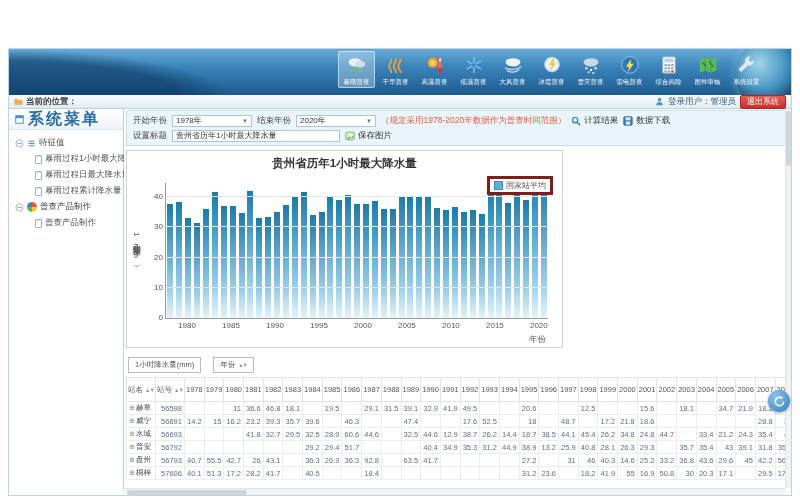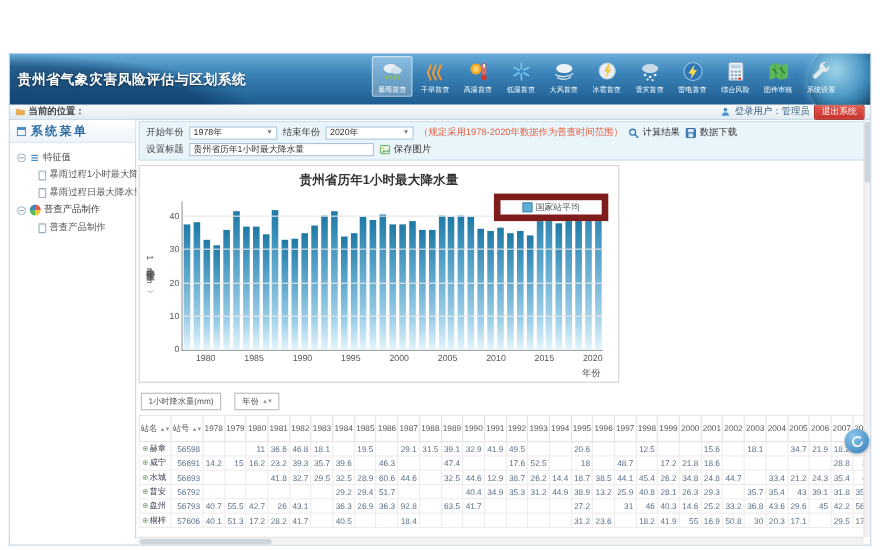--- a/index.html
+++ b/index.html
@@ -34,21 +34,21 @@
   .infobar .right { margin-left:auto; display:flex; align-items:center; gap:4px; }
   .user-label { color:#33577a; }
   .logout-btn { background:linear-gradient(#e25b50,#c9302c); border:1px solid #a82824; color:#fff;
     font-size:8px; padding:0px 6px 1px; border-radius:2px; cursor:pointer; }
   .icon-12 svg { width:9px; height:9px; display:block; }
 
   
   .body { display:flex; height:381px; }
   .sidebar { width:115px; border-right:1px solid #bccfde; background:#fff; flex-shrink:0; }
   .side-head { height:21px; display:flex; align-items:center; gap:4px; padding-left:6px;
-    color:#2b6ea5; font-weight:bold; font-size:11px; letter-spacing:2px;
+    color:#2b6ea5; font-weight:bold; font-size:16px; letter-spacing:2px;
     background:linear-gradient(#ffffff,#edf4f9); border-bottom:1px solid #dbe7f0; }
   .tree { padding:5px 2px; font-size:8.5px; color:#444; }
   .group-row { display:flex; align-items:center; gap:3px; padding:2px 2px 2px 4px; cursor:pointer; }
   .leaf-row { display:flex; align-items:center; gap:3px; padding:2px 0 2px 24px; color:#555; cursor:pointer; white-space:nowrap; }
   .page-ico { width:7px; height:9px; background:#fff; border:1px solid #9ab0c2; border-radius:1px; flex-shrink:0;
     box-shadow:inset 0 1px 0 #dce7ef; }
   .pie-ico { width:10px; height:10px; border-radius:50%; flex-shrink:0;
     background:conic-gradient(#e2574c 0 25%, #f5c63a 25% 50%, #5cb85c 50% 75%, #3f84c0 75% 100%); }
   .toggle svg { width:9px; height:9px; display:block; }
 
@@ -63,22 +63,22 @@
   .select .arrow { color:#777; font-size:6px; }
   .note { color:#e2603f; }
   .linkbtn { display:inline-flex; align-items:center; gap:3px; color:#333; cursor:pointer; }
   .linkbtn svg { width:10px; height:10px; }
   .text-input { width:168px; height:12px; border:1px solid #a9c6dc; font-size:8px; padding:0 3px; color:#333;
     font-family:"Liberation Sans","DejaVu Sans",sans-serif; }
 
   
   .chart-panel { position:relative; margin:4px 2px 0; width:437px; height:198px; border:1px solid #d2d2d2; background:#fff; }
   .chart-title { text-align:center; font-size:11.5px; font-weight:bold; color:#333; margin-top:5px; }
-  .legend { position:absolute; right:9px; top:25px; border:6px solid #7f1d1d; background:#fff;
-    padding:1px 20px; display:flex; align-items:center; gap:3px; font-size:8px; color:#555; z-index:2; }
+  .legend { position:absolute; right:9px; top:25px; border:3px solid #7f1d1d; background:#fff;
+    padding:1px 4px; display:flex; align-items:center; gap:3px; font-size:8px; color:#555; z-index:2; }
   .legend-swatch { width:9px; height:9px; background:#63aed6; border:1px solid #3f8cb5; }
   .plot { position:absolute; left:38px; right:14px; top:32px; height:136px;
     border-left:1px solid #999; border-bottom:1px solid #999; }
   .gridline { position:absolute; left:0; right:0; height:1px; background:#e6e6e6; }
   .bars { position:absolute; left:0; right:0; top:0; bottom:0; display:flex; align-items:flex-end; }
   .bar-slot { flex:1; display:flex; justify-content:center; align-items:flex-end; height:100%; }
   .bar { width:6px; background:linear-gradient(180deg,#1f7aa6 0%,#4d9cc4 30%,#9ccfe8 75%,#e4f4fb 100%); }
   .ytick { position:absolute; right:100%; margin-right:3px; width:20px; text-align:right;
     font-size:8px; color:#555; transform:translateY(4px); }
   .xticks { position:absolute; left:38px; right:14px; top:170px; display:flex; }
@@ -112,21 +112,20 @@
   .fab svg { width:13px; height:13px; }
 </style>
 </head>
 <body>
 
 <div id="app">
 
   <div class="header">
     <div class="wave"></div>
     <div class="earth"></div>
-    <div class="app-title">贵州省气象灾害风险评估与区划系统</div>
     <div class="toolbar">
         <div class="tb-item active">
           <div class="tb-icon">
             <svg viewBox="0 0 24 24">
               <ellipse cx="10" cy="9" rx="7" ry="4.5" fill="#e9f0f7"></ellipse>
               <ellipse cx="15.5" cy="11" rx="5.5" ry="3.6" fill="#cfdeeb"></ellipse>
               <path d="M7 15l-2 5M11 15l-2 5M15 15l-2 5M19 15l-2 5" stroke="#8bc34a" stroke-width="1.3" fill="none"></path>
             </svg>
           </div>
           <div class="tb-label">暴雨普查</div>
@@ -293,20 +292,24 @@
             </span>
             <span>特征值</span>
           </div>
           <div class="leaf-row">
             <span class="page-ico"></span>
             <span>暴雨过程1小时最大降水量</span>
           </div>
           <div class="leaf-row">
             <span class="page-ico"></span>
             <span>暴雨过程日最大降水量</span>
+          </div>
+          <div class="leaf-row">
+            <span class="page-ico"></span>
+            <span>暴雨过程累计降水量</span>
           </div>
           <div class="group-row">
             <span class="toggle">
               <svg viewBox="0 0 10 10">
                 <circle cx="5" cy="5" r="4" fill="#fff" stroke="#9ab0c2"></circle>
                 <path d="M2.8 5h4.4" stroke="#7a94a8"></path>
               </svg>
             </span>
             <span class="pie-ico"></span>
             <span>普查产品制作</span>

